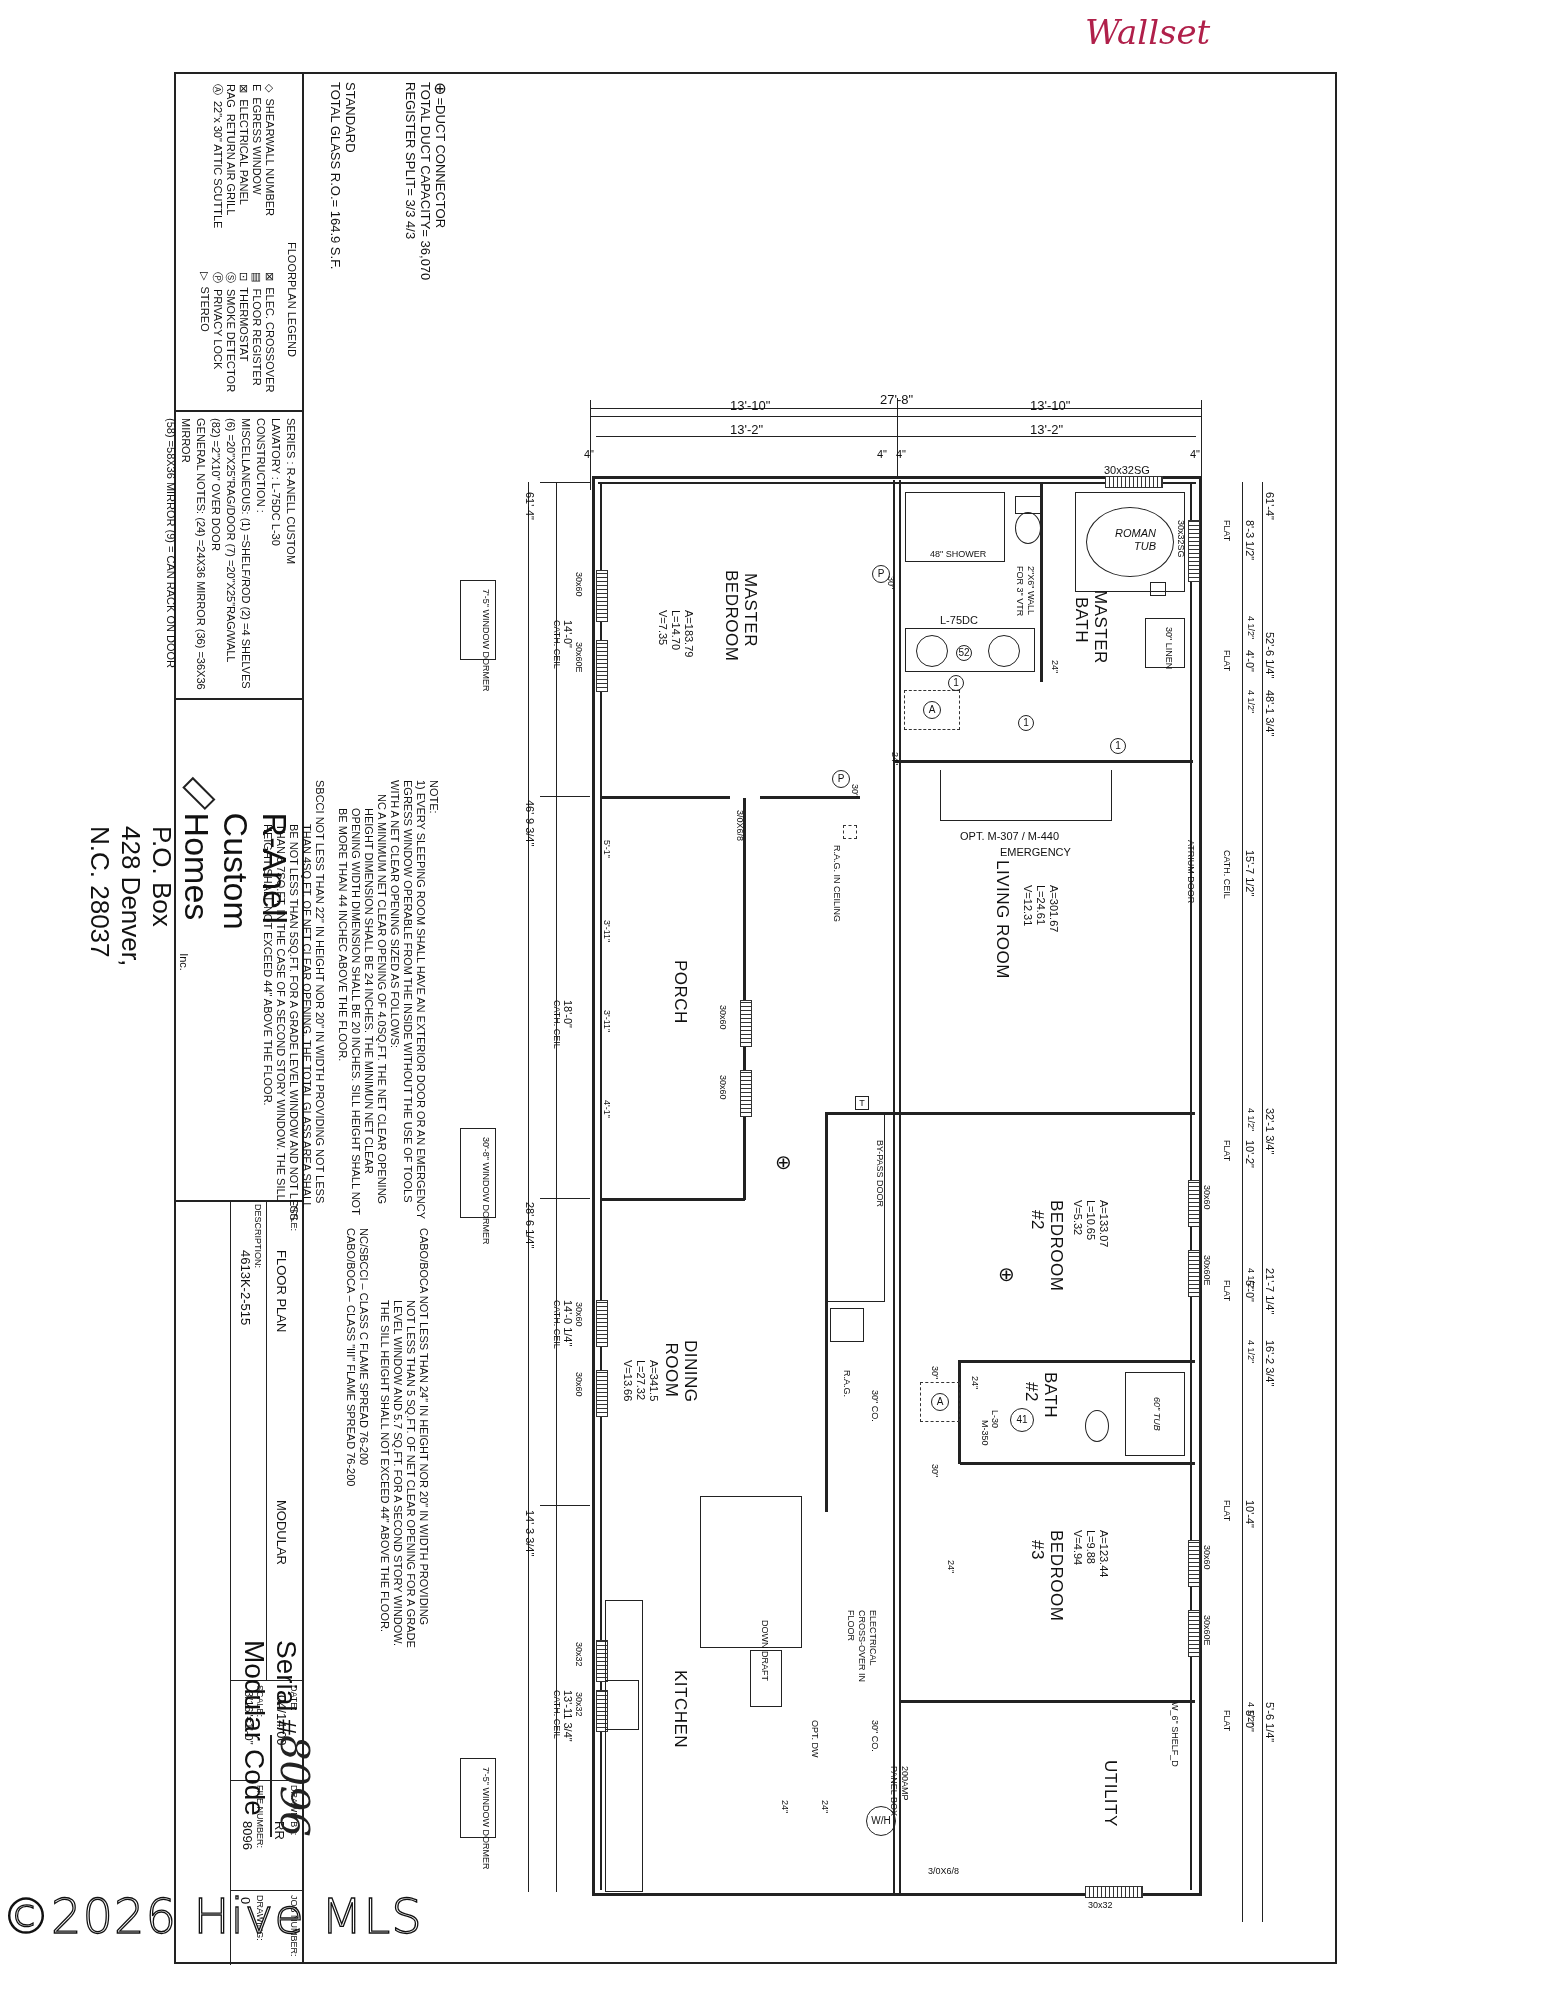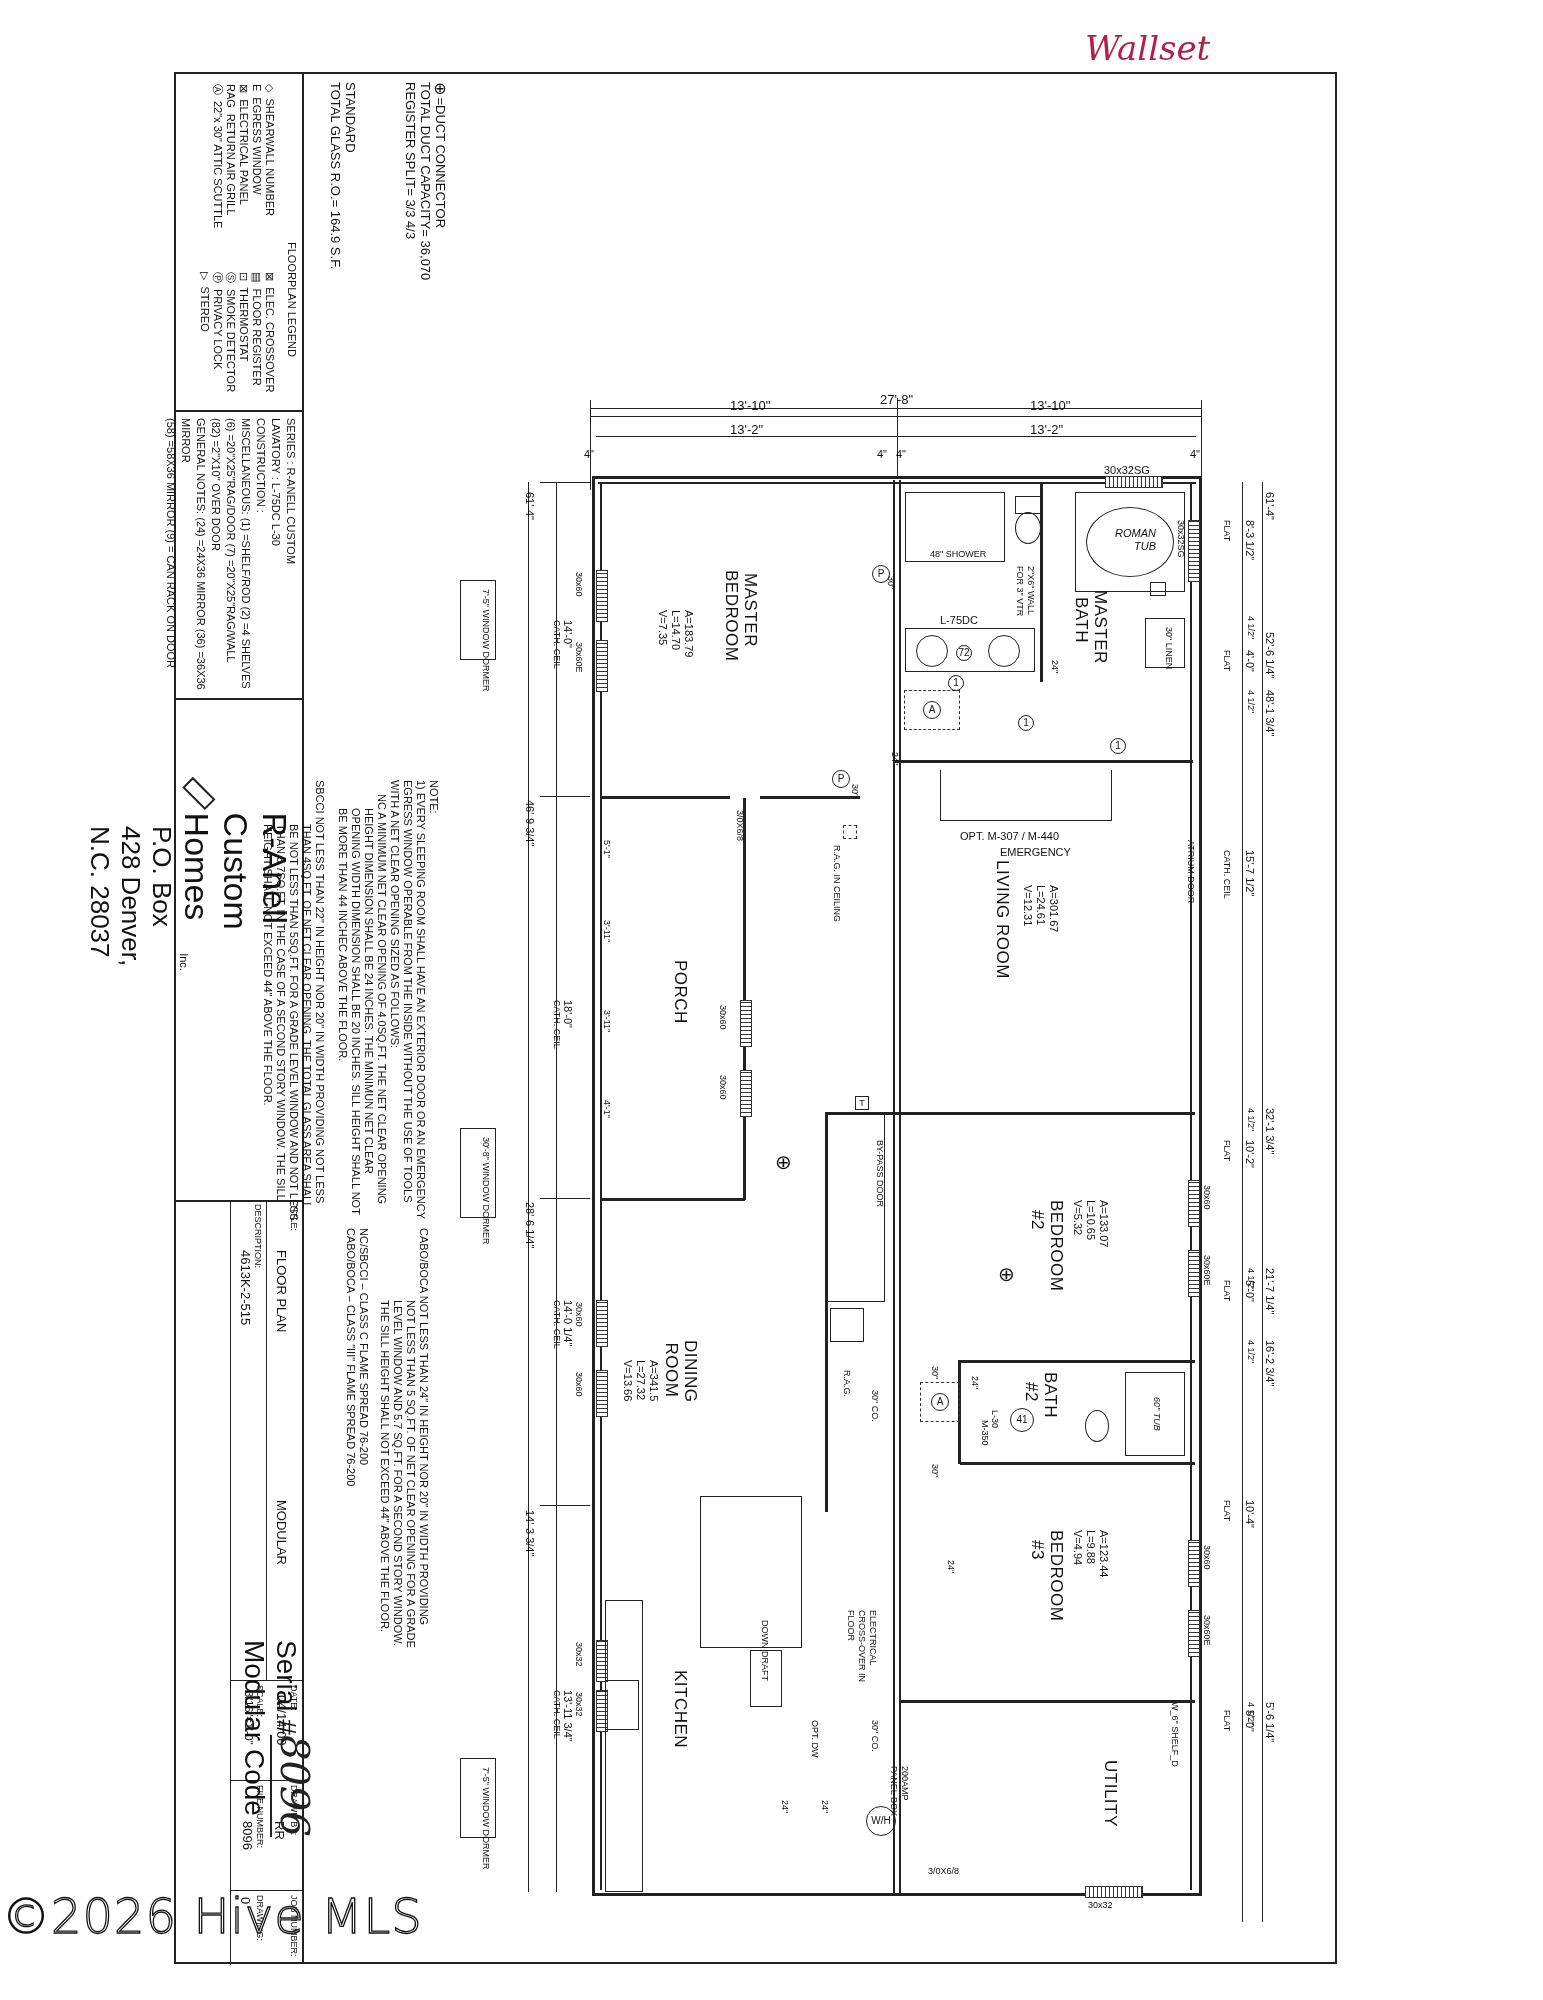--- a/index.html
+++ b/index.html
@@ -19,21 +19,21 @@
   .hand{color:#b0204a;font-family:"DejaVu Serif",serif;font-style:italic;font-size:34px;}
   .box{position:absolute;border:1.5px solid #222;box-sizing:border-box;}
   .circ{position:absolute;border:1.5px solid #222;border-radius:50%;box-sizing:border-box;text-align:center;font-size:10px;}
   .dash{position:absolute;border:1.5px dashed #333;box-sizing:border-box;}
   .legend-row{display:flex;gap:6px;align-items:center;}
   .watermark{position:absolute;left:2px;top:1888px;font-size:48px;font-family:"DejaVu Sans",sans-serif;font-weight:200;color:#fff;-webkit-text-stroke:1.3px #111;letter-spacing:1px;}
 </style>
 </head>
 <body>
 
-<div class="abs hand" style="left:1085px;top:28px;">Wallset</div>
+<div class="abs hand" style="left:1085px;top:12px;">Wallset</div>
 
 <div class="sheet"></div>
 
 <div class="rotn mid" style="left:448px;top:82px;">
   <div style="display:flex;align-items:center;gap:2px;">
       <span style="font-size:16px;">⊕</span>
       <span>=DUCT CONNECTOR</span>
     </div>
   <div>TOTAL DUCT CAPACITY= 36,070</div>
   <div>REGISTER SPLIT= 3/3   4/3</div>
@@ -324,21 +324,21 @@
 <div class="abs" style="left:1015px;top:512px;width:24px;height:30px;border:1.5px solid #222;border-radius:50%;"></div>
 <div class="rot tiny" style="left:1036px;top:566px;width:60px;white-space:normal;">2"X6" WALL FOR 3" VTR</div>
 <div class="rot room" style="left:1110px;top:590px;width:60px;white-space:normal;">MASTER BATH</div>
 <div class="abs" style="left:1150px;top:582px;width:14px;height:12px;border:1.5px solid #222;"></div>
 <div class="box" style="left:1145px;top:618px;width:40px;height:50px;">
     <div class="rot tiny" style="left:28px;top:8px;">30" LINEN</div>
   </div>
 <div class="box" style="left:905px;top:628px;width:130px;height:44px;">
   <div class="abs" style="left:10px;top:6px;width:32px;height:32px;border:1.5px solid #222;border-radius:50%;box-sizing:border-box;"></div>
   <div class="abs" style="left:82px;top:6px;width:32px;height:32px;border:1.5px solid #222;border-radius:50%;box-sizing:border-box;"></div>
-  <div class="circ" style="left:50px;top:16px;width:16px;height:16px;line-height:14px;">72</div>
+  <div class="circ" style="left:50px;top:16px;width:16px;height:16px;line-height:14px;">52</div>
 </div>
 <div class="abs small" style="left:940px;top:614px;">L-75DC</div>
 <div class="dash" style="left:904px;top:690px;width:56px;height:40px;">
     <div class="circ" style="left:18px;top:10px;width:18px;height:18px;line-height:16px;">A</div>
   </div>
 <div class="circ" style="left:948px;top:675px;width:16px;height:16px;line-height:14px;">1</div>
 <div class="circ" style="left:1018px;top:715px;width:16px;height:16px;line-height:14px;">1</div>
 <div class="circ" style="left:1110px;top:738px;width:16px;height:16px;line-height:14px;">1</div>
 <div class="circ" style="left:872px;top:565px;width:18px;height:18px;line-height:16px;">P</div>
 <div class="circ" style="left:832px;top:770px;width:18px;height:18px;line-height:16px;">P</div>

